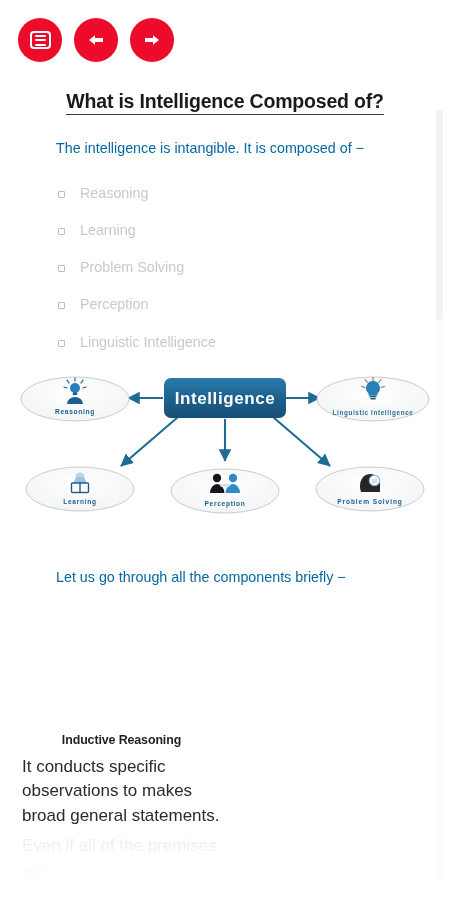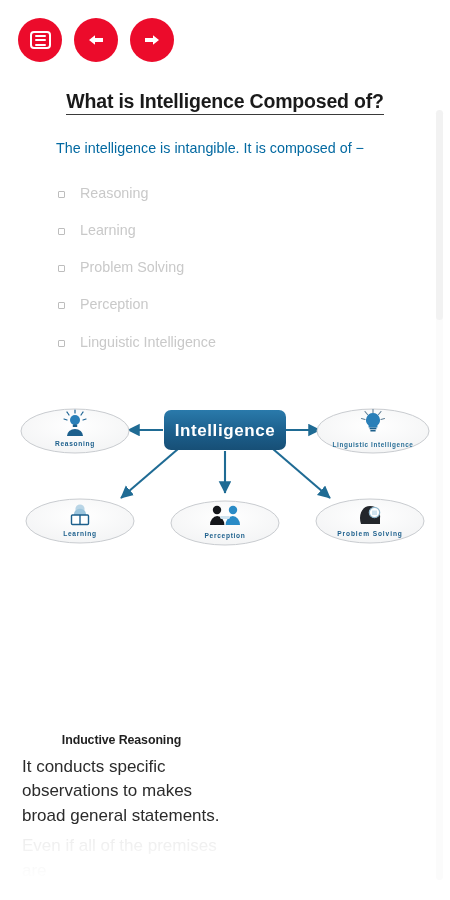--- a/index.html
+++ b/index.html
@@ -104,21 +104,21 @@
     left: 2px; top: 6px;
     width: 5px; height: 5px;
     border: 1.2px solid #bdbdbd;
     border-radius: 1px;
     background: transparent;
   }
 
   
   #diagram {
     position: absolute;
-    top: 388px; left: 18px;
+    top: 356px; left: 18px;
     width: 414px; height: 170px;
   }
   #diagram svg { display: block; }
 
   
   #reasoning-block {
     position: absolute;
     top: 614px; left: 56px;
     width: 345px;
     font-size: 14.3px;
@@ -327,20 +327,21 @@
           <g transform="translate(352,128)">
             <path d="M-9,8 C-12,-1 -8,-10 0,-10 C7,-10 11,-4 10,2 L10,8 Z" fill="#23262b"></path>
             <circle cx="4.5" cy="-3.5" r="5.2" fill="#ffffff" stroke="#8fb6cc" stroke-width="1.2"></circle>
             <path d="M2,-5.5 l5,0 l0,4.5 l-5,0 z" fill="#cfe3ef"></path>
           </g>
           <text x="352" y="148" text-anchor="middle" fill="#1c5f8c" font-family="Liberation Sans, sans-serif" font-size="6.6" font-weight="700" letter-spacing="0.9">Problem  Solving</text>
         </g>
       </svg>
     </div>
 
+    <p class="para" id="brief-para">Let us go through all the components briefly −</p>
 
 
     <div id="table-wrap">
 
       <div class="col">
         <div class="col-head">Inductive Reasoning</div>
         <div class="col-body">
           <p>It conducts specific observations to makes broad general statements.</p>
           <p class="faded">Even if all of the premises are</p>
         </div>

